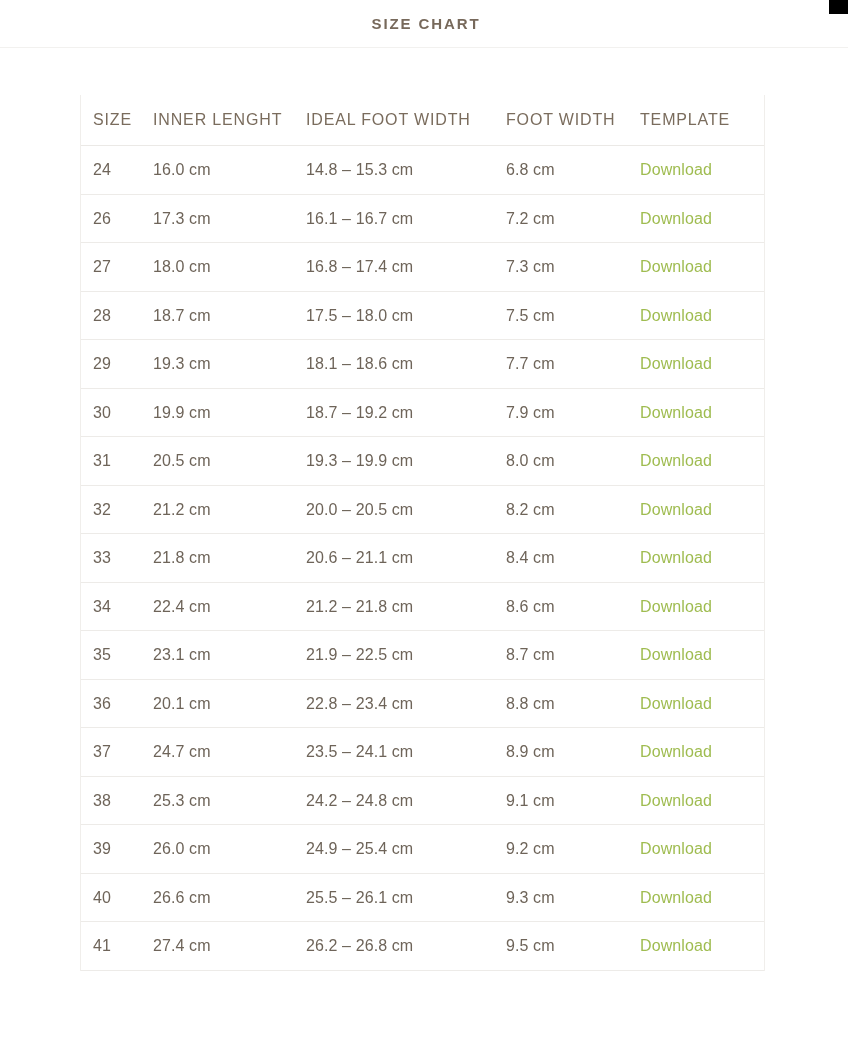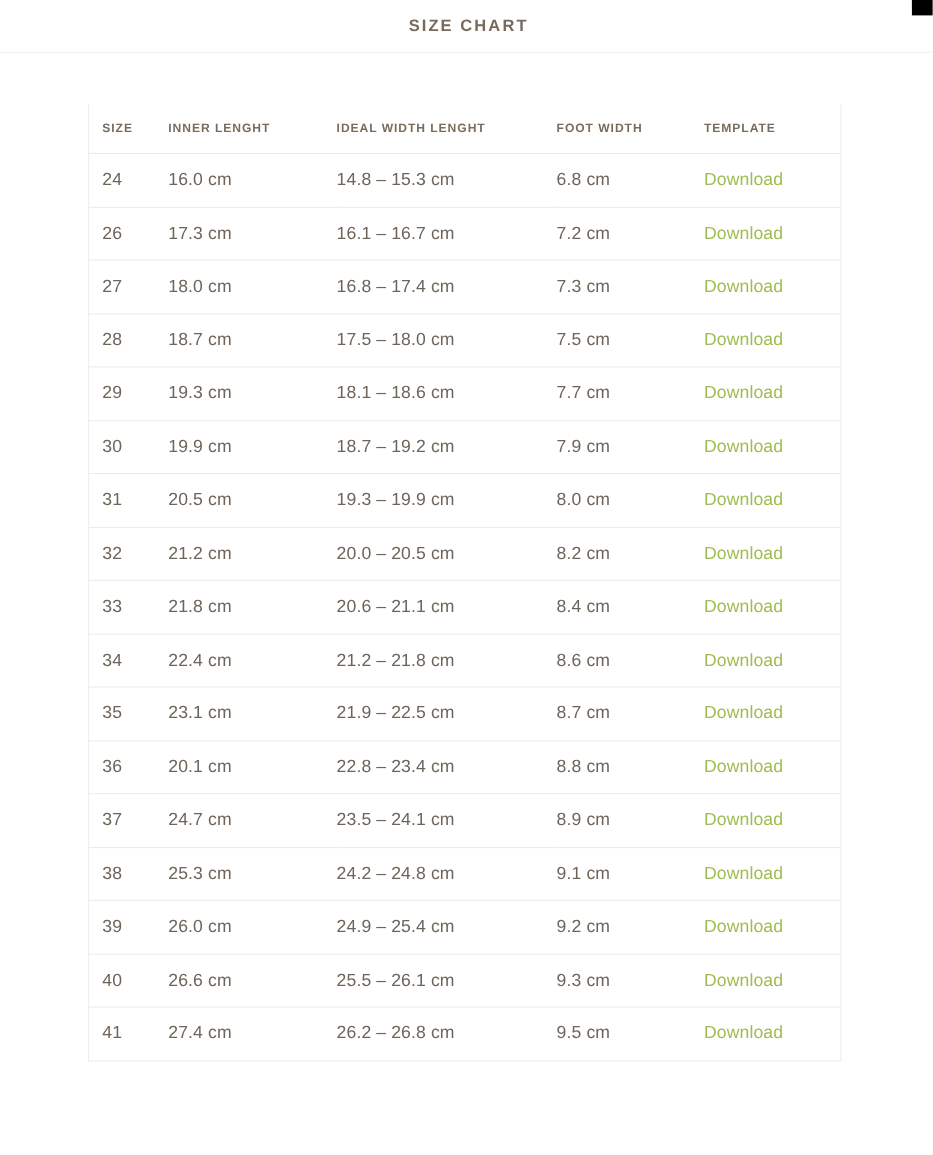--- a/index.html
+++ b/index.html
@@ -56,22 +56,22 @@
   }
 
   table.size-chart {
     width: 100%;
     border-collapse: collapse;
     table-layout: fixed;
   }
 
   table.size-chart thead th {
     text-align: left;
-    font-size: 11px;
-    font-weight: bold;
+    font-size: 16px;
+    font-weight: normal;
     letter-spacing: 0.85px;
     color: #7a6c5d;
     padding: 16px 0 16px 0;
     border-bottom: 1px solid #ebe9e6;
     vertical-align: middle;
     white-space: nowrap;
   }
 
   table.size-chart tbody td {
     font-size: 16px;
@@ -125,21 +125,21 @@
 <div class="page-header">
   <div class="page-title">SIZE CHART</div>
 </div>
 
 <div class="table-wrap">
   <table class="size-chart">
     <thead>
       <tr>
         <th class="col-size">SIZE</th>
         <th class="col-inner">INNER LENGHT</th>
-        <th class="col-ideal">IDEAL WIDTH LENGHT</th>
+        <th class="col-ideal">IDEAL FOOT WIDTH</th>
         <th class="col-width">FOOT WIDTH</th>
         <th class="col-template">TEMPLATE</th>
       </tr>
     </thead>
     <tbody id="table-body">
         <tr>
           <td class="col-size">24</td>
           <td class="col-inner">16.0 cm</td>
           <td class="col-ideal">14.8 – 15.3 cm</td>
           <td class="col-width">6.8 cm</td>

